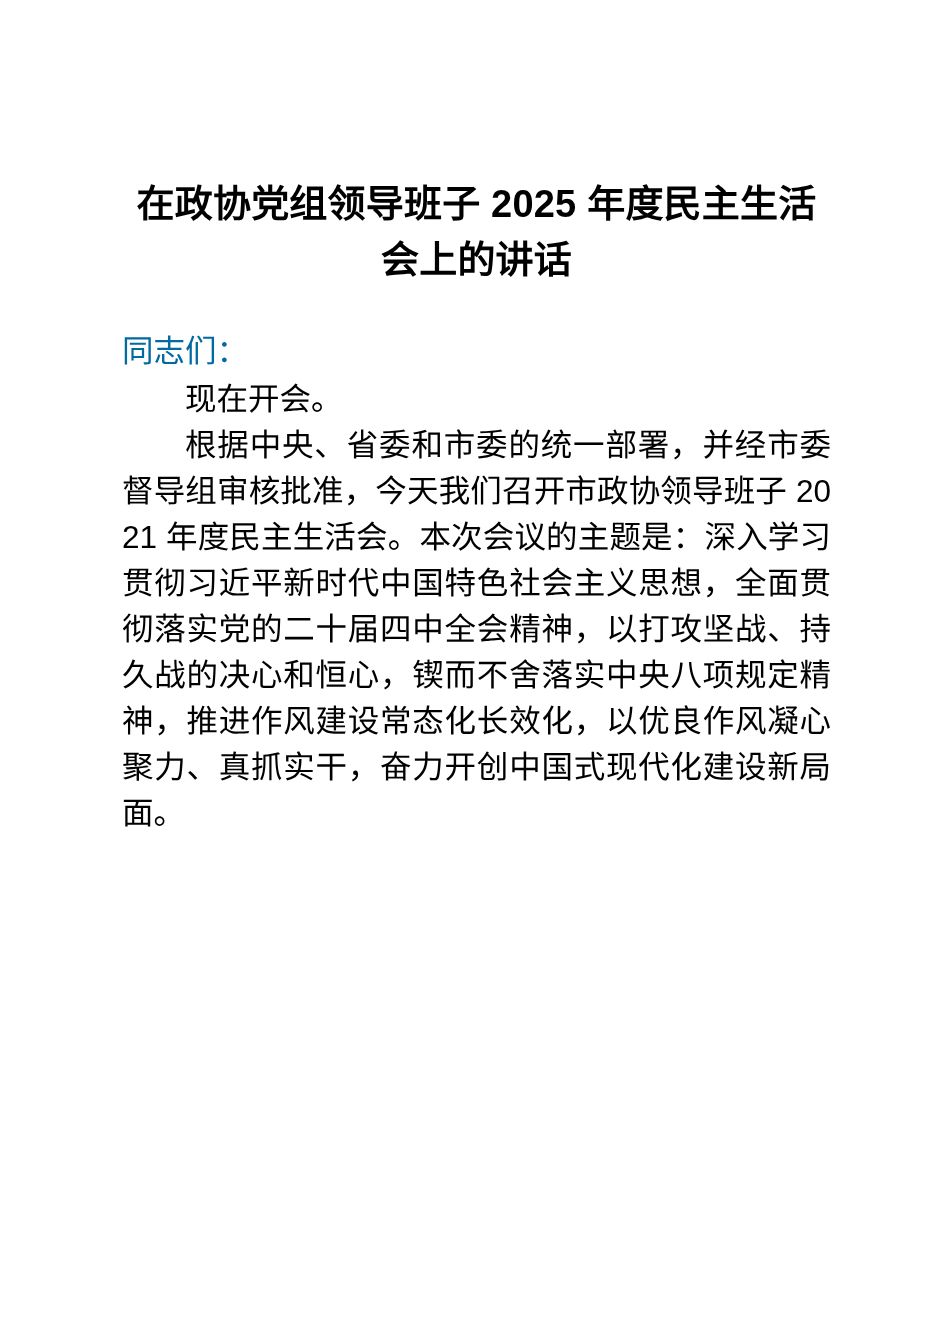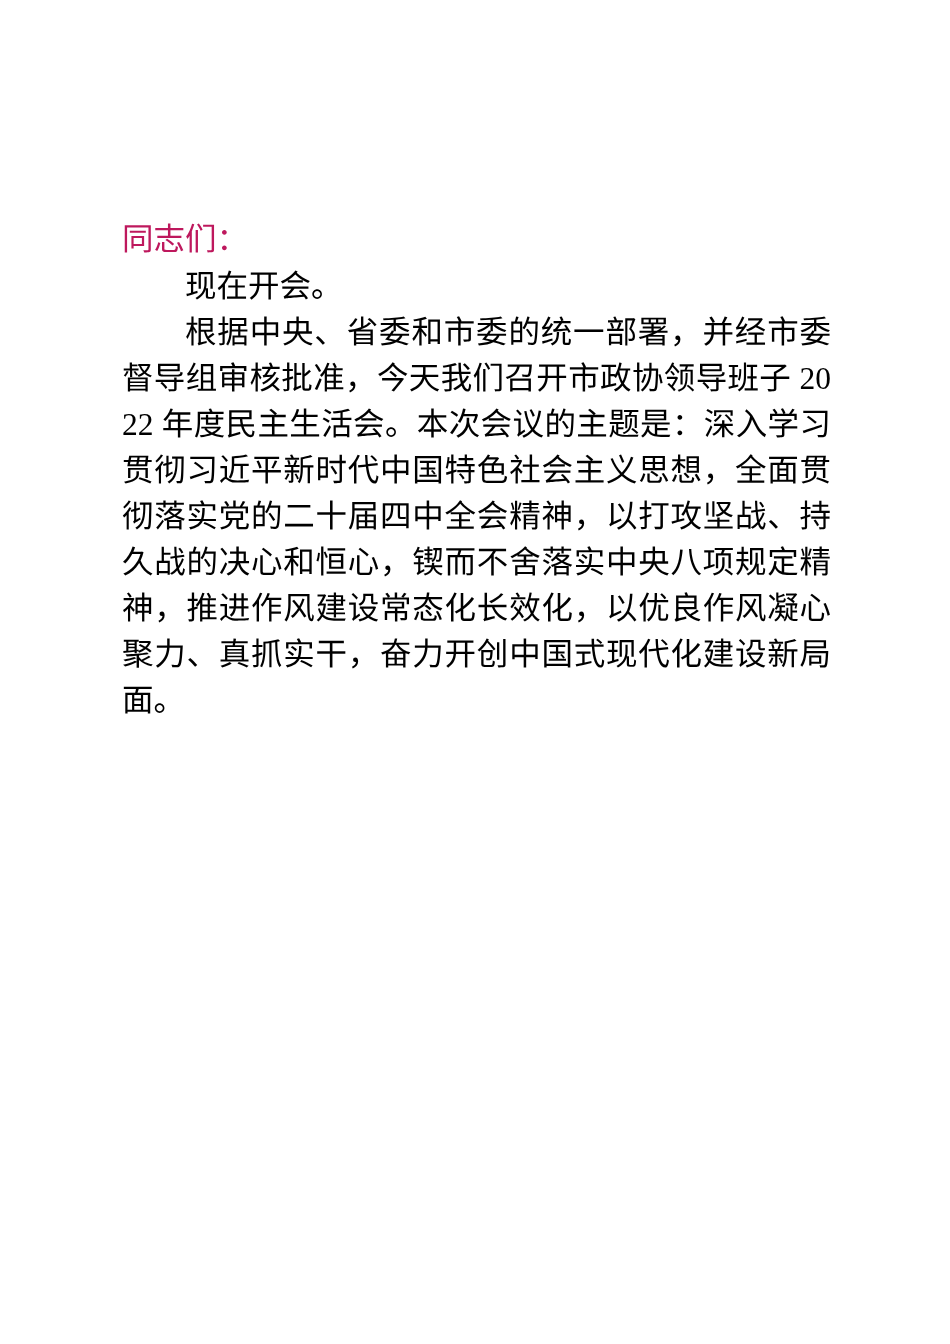--- a/index.html
+++ b/index.html
@@ -33,29 +33,29 @@
     color: #000000;
     letter-spacing: 0.2px;
     margin: 0;
     padding: 0;
   }
 
   .salutation {
     font-family: "Liberation Sans", "DejaVu Sans", sans-serif;
     font-size: 31.5px;
     line-height: 46px;
-    color: #be185d;
+    color: #0369a1;
     margin: 0;
     padding: 0;
     text-align: justify;
     text-justify: inter-ideograph;
   }
 
   .para {
-    font-family: Liberation Serif, serif;
+    font-family: Liberation Sans, sans-serif;
     font-size: 31.5px;
     line-height: 46px;
     color: #000000;
     margin: 0;
     padding: 0;
     text-indent: 63px;
     text-align: justify;
     text-justify: inter-ideograph;
     word-break: break-all;
   }
@@ -68,27 +68,28 @@
     height: 2px;
   }
 </style>
 </head>
 <body>
 
 <div class="page">
 
   <div class="doc-body">
 
+    <h1 class="doc-title">在政协党组领导班子 2025 年度民主生活会上的讲话</h1>
 
     <div class="title-gap"></div>
 
     <p class="salutation">同志们：</p>
 
     <div class="salutation-gap"></div>
 
     <p class="para">现在开会。</p>
 
-    <p class="para">根据中央、省委和市委的统一部署，并经市委督导组审核批准，今天我们召开市政协领导班子 2022 年度民主生活会。本次会议的主题是：深入学习贯彻习近平新时代中国特色社会主义思想，全面贯彻落实党的二十届四中全会精神，以打攻坚战、持久战的决心和恒心，锲而不舍落实中央八项规定精神，推进作风建设常态化长效化，以优良作风凝心聚力、真抓实干，奋力开创中国式现代化建设新局面。</p>
+    <p class="para">根据中央、省委和市委的统一部署，并经市委督导组审核批准，今天我们召开市政协领导班子 2021 年度民主生活会。本次会议的主题是：深入学习贯彻习近平新时代中国特色社会主义思想，全面贯彻落实党的二十届四中全会精神，以打攻坚战、持久战的决心和恒心，锲而不舍落实中央八项规定精神，推进作风建设常态化长效化，以优良作风凝心聚力、真抓实干，奋力开创中国式现代化建设新局面。</p>
 
 
   </div>
 
 </div>
 
 </body></html>

